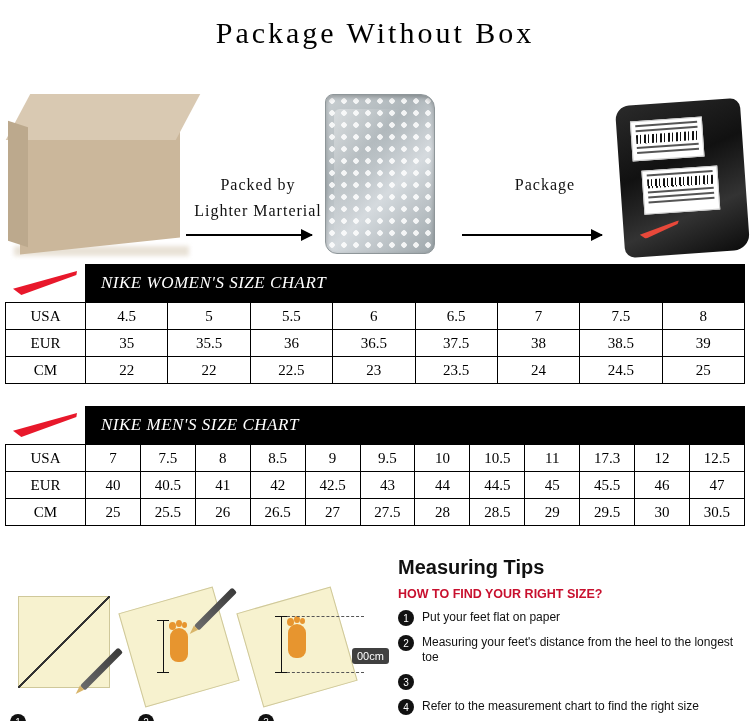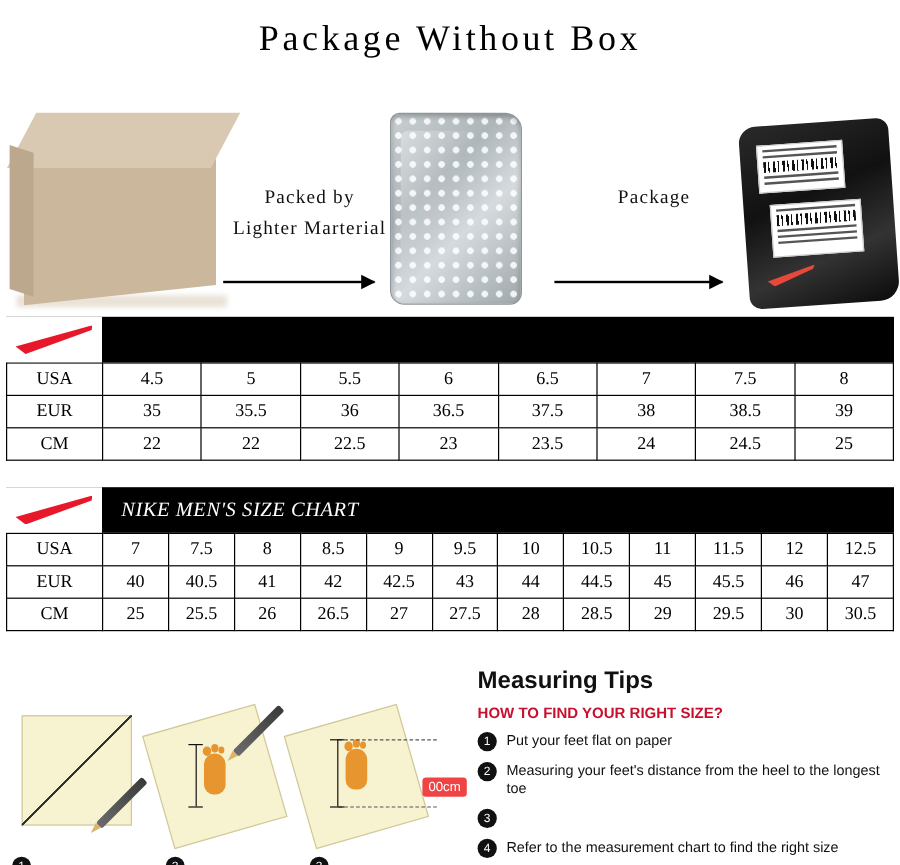--- a/index.html
+++ b/index.html
@@ -59,20 +59,21 @@
 
   
   .arrow-label {
     position: absolute;
     text-align: center;
     font-family: "Liberation Serif", serif;
     font-size: 16px;
     letter-spacing: 1px;
     color: #111;
     line-height: 26px;
+    margin-top: 20px;
   }
   .arrow {
     position: absolute;
     height: 2px;
     background: #000;
   }
   .arrow::after {
     content: "";
     position: absolute;
     right: -1px; top: -5px;
@@ -228,21 +229,21 @@
     position: absolute; width: 1px; background: #111;
   }
   .meas-h {
     position: absolute; height: 1px; background: #111;
   }
   .dash {
     position: absolute; height: 0; border-top: 1px dashed #555;
   }
   .cm-badge {
     position: absolute;
-    background: #ef4444; color: #fff; font-size: 11px;
+    background: #404040; color: #fff; font-size: 11px;
     font-family: "Liberation Sans", sans-serif;
     padding: 2px 5px; border-radius: 3px;
     left: 352px; top: 72px;
   }
   .numcircle {
     position: absolute;
     width: 16px; height: 16px; border-radius: 50%;
     background: #111; color: #fff;
     font-family: "Liberation Sans", sans-serif;
     font-size: 10px;
@@ -331,20 +332,21 @@
     </div>
     <div class="swoosh-mini"></div>
   </div>
 </div>
 
 <div class="chart">
   <div class="chart-head">
     <div class="swoosh-cell">
         <div class="swoosh"></div>
       </div>
+    <div class="chart-title">NIKE WOMEN'S SIZE CHART</div>
   </div>
   <table class="size">
     <tbody id="womens-body">
         <tr>
           <td class="rowhead">USA</td>
           <td>4.5</td>
           <td>5</td>
           <td>5.5</td>
           <td>6</td>
           <td>6.5</td>
@@ -391,21 +393,21 @@
           <td class="rowhead">USA</td>
           <td>7</td>
           <td>7.5</td>
           <td>8</td>
           <td>8.5</td>
           <td>9</td>
           <td>9.5</td>
           <td>10</td>
           <td>10.5</td>
           <td>11</td>
-          <td>11.5</td>
+          <td>17.3</td>
           <td>12</td>
           <td>12.5</td>
         </tr>
         <tr>
           <td class="rowhead">EUR</td>
           <td>40</td>
           <td>40.5</td>
           <td>41</td>
           <td>42</td>
           <td>42.5</td>

